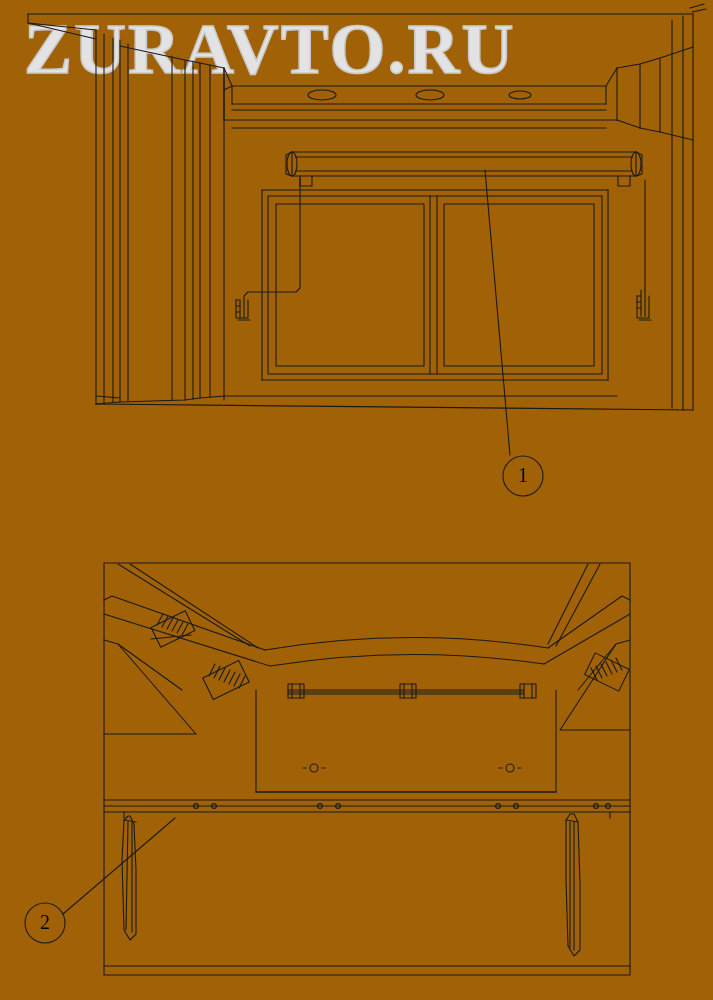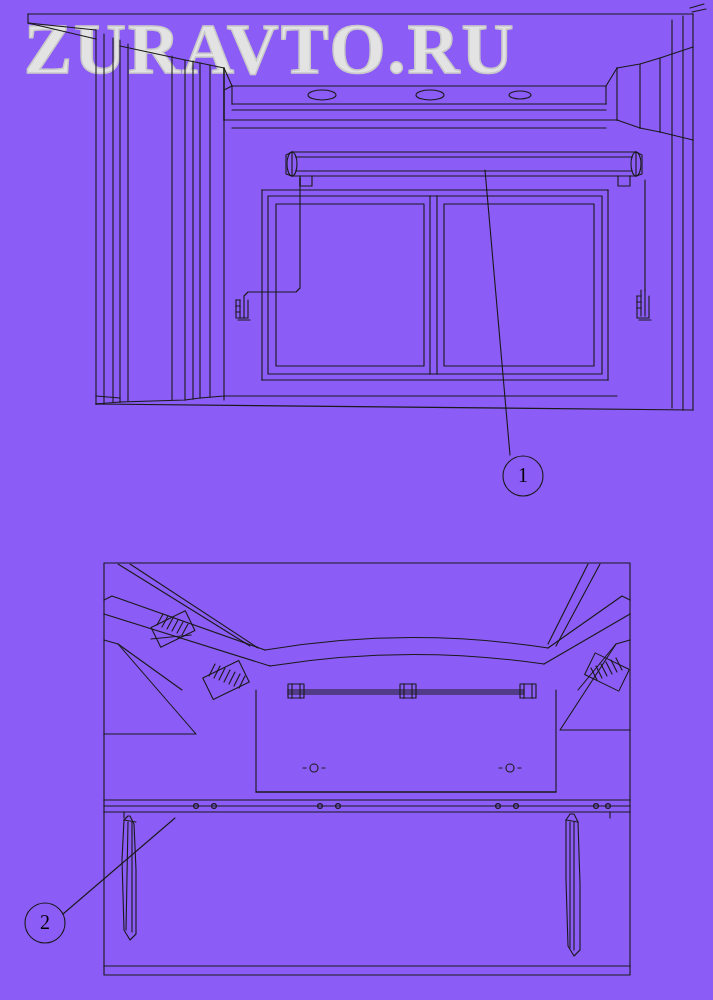--- a/index.html
+++ b/index.html
@@ -13,21 +13,21 @@
     position: relative;
     font-family: "Liberation Sans", sans-serif;
     overflow: hidden;
   }
   #page {
     position: absolute;
     left: 0;
     top: 0;
     width: 713px;
     height: 1000px;
-    background: #8b5cf6;
+    background: #a16207;
   }
   .svg-layer {
     position: absolute;
     left: 0;
     top: 0;
     width: 713px;
     height: 1000px;
   }
   .watermark {
     position: absolute;

